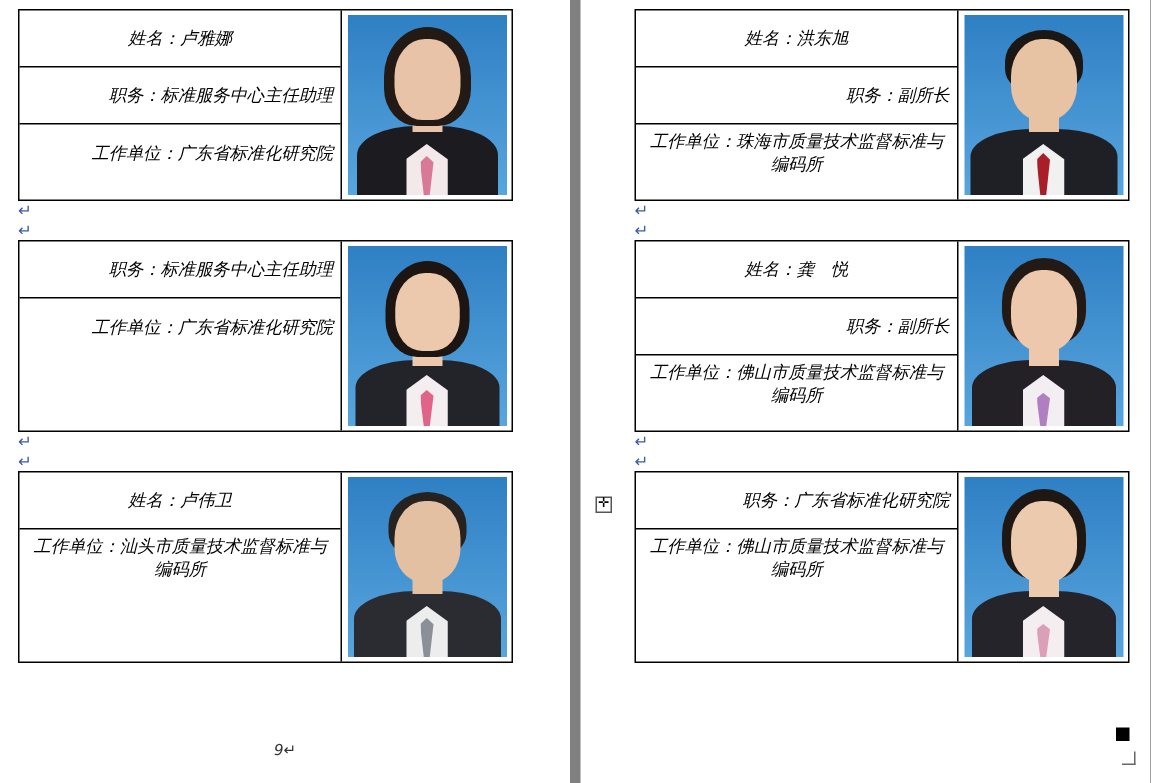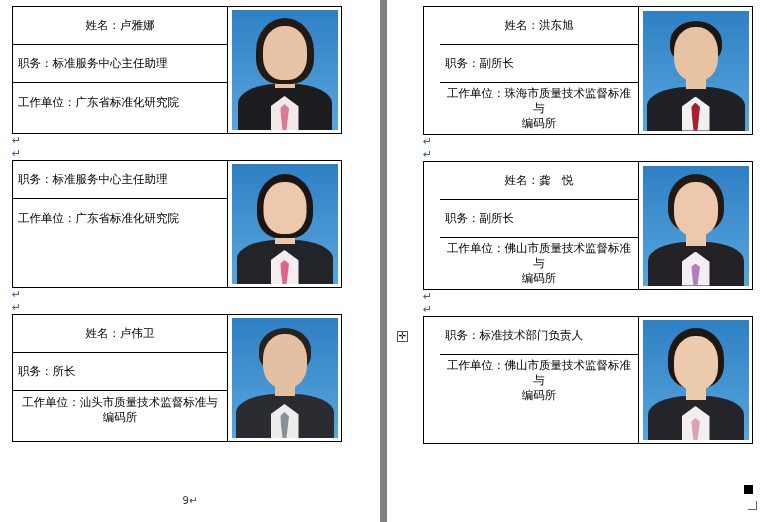--- a/index.html
+++ b/index.html
@@ -17,20 +17,21 @@
   .workspace {
     position: absolute;
     inset: 0;
     display: flex;
     background: #808080;
   }
   .page {
     background: #ffffff;
     position: relative;
     box-sizing: border-box;
+    font-style: italic;
   }
   .page-left {
     width: 380px;
     height: 522px;
     padding: 6px 8px 0 8px;
   }
   .page-gap {
     width: 7px;
     height: 522px;
     background: #808080;
@@ -43,21 +44,20 @@
   .card {
     border: 1px solid #000;
     display: flex;
     box-sizing: border-box;
     width: 330px;
     margin-left: 4px;
     background: #fff;
   }
   .card-right {
     margin-left: 28px;
-    padding-left: 16px;
   }
   .card-fields {
     flex: 1 1 auto;
     display: flex;
     flex-direction: column;
     box-sizing: border-box;
   }
   .field {
     box-sizing: border-box;
     border-bottom: 1px solid #000;
@@ -74,21 +74,21 @@
   }
   .field-name {
     justify-content: center;
   }
   .field-wrap {
     white-space: pre-line;
     text-align: center;
     width: 100%;
   }
   .field-left {
-    text-align: left;
+    text-align: right;
   }
   .photo-cell {
     width: 114px;
     flex: 0 0 114px;
     border-left: 1px solid #000;
     padding: 3px;
     box-sizing: border-box;
     display: flex;
     align-items: center;
     justify-content: center;
@@ -251,23 +251,20 @@
 
     <div class="pilcrow">↵</div>
     <div class="pilcrow">↵</div>
 
     <div class="card">
       <div class="card-fields">
         <div class="field field-name">
           <span class="field-wrap">姓名：卢伟卫</span>
         </div>
         <div class="field">
-          <span class="field-wrap field-left">职务：所长</span>
-        </div>
-        <div class="field">
           <span class="field-wrap">工作单位：汕头市质量技术监督标准与
 编码所</span>
         </div>
       </div>
       <div class="photo-cell">
         <div class="photo">
           <div class="ph-body" style="width:98px;height:44px;background:#2b2c31;"></div>
           <div class="ph-shirt" style="background:#ededed;"></div>
           <div class="ph-tie" style="background:#8b8f96;height:26px;"></div>
           <div class="ph-neck" style="top:60px;height:18px;background:#e4c0a2;"></div>
@@ -338,21 +335,21 @@
         </div>
       </div>
     </div>
 
     <div class="pilcrow pilcrow-right">↵</div>
     <div class="pilcrow pilcrow-right">↵</div>
 
     <div class="card card-right">
       <div class="card-fields">
         <div class="field">
-          <span class="field-wrap field-left">职务：标准技术部门负责人</span>
+          <span class="field-wrap field-left">职务：广东省标准化研究院</span>
         </div>
         <div class="field">
           <span class="field-wrap">工作单位：佛山市质量技术监督标准与
 编码所</span>
         </div>
       </div>
       <div class="photo-cell">
         <div class="photo">
           <div class="ph-body" style="width:96px;height:44px;background:#24242a;"></div>
           <div class="ph-shirt" style="background:#f4eef0;"></div>

